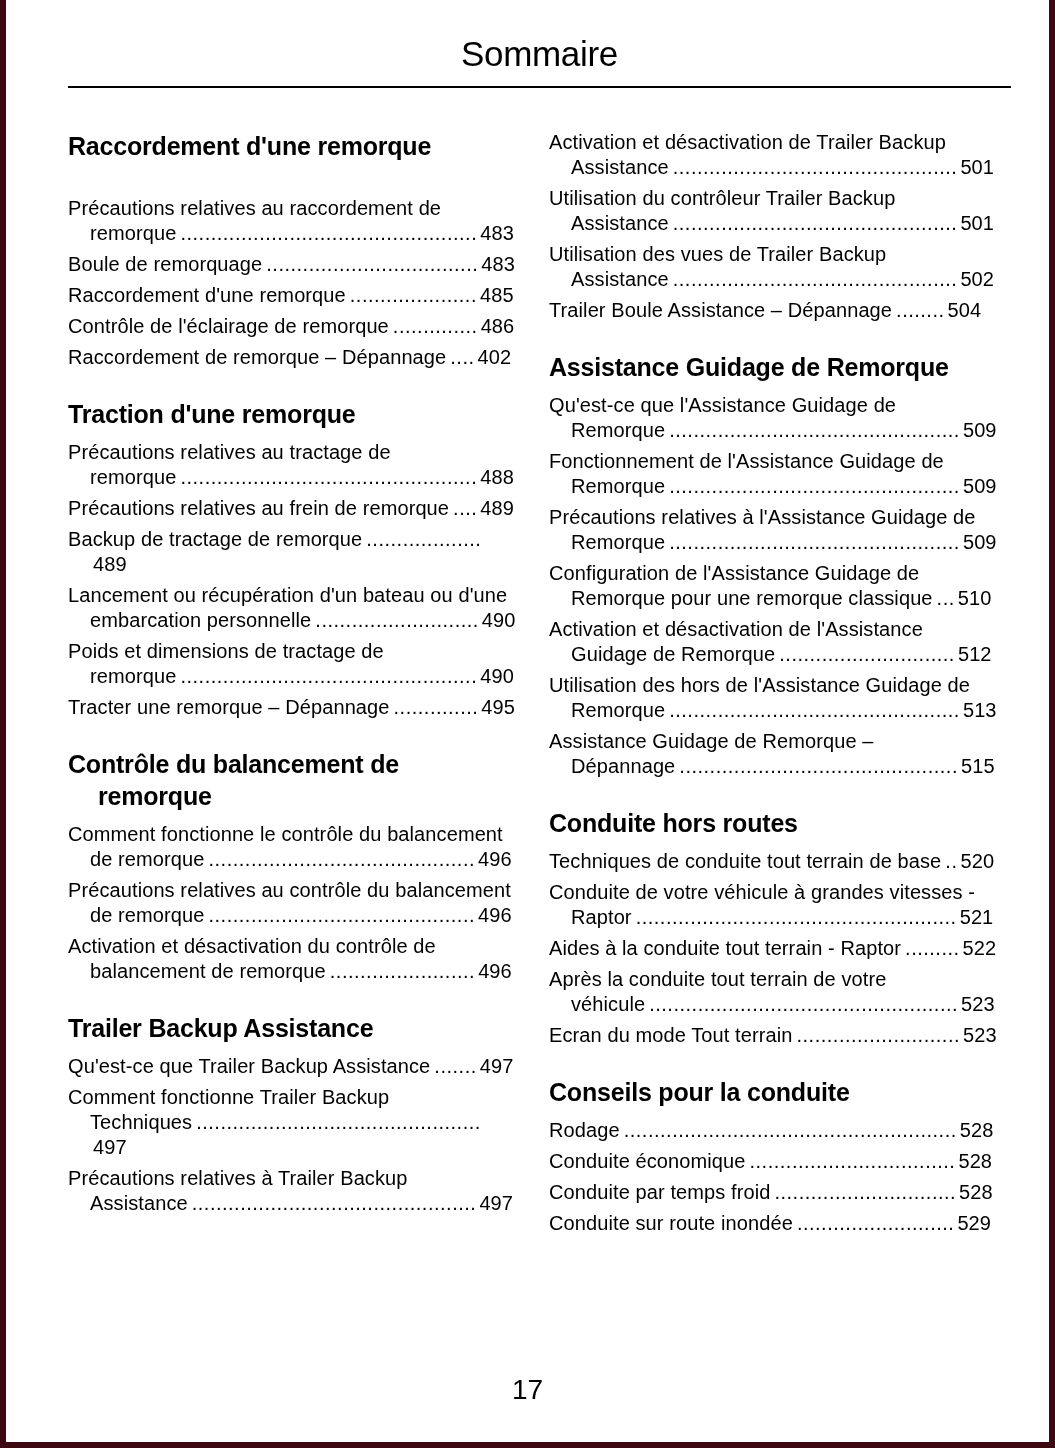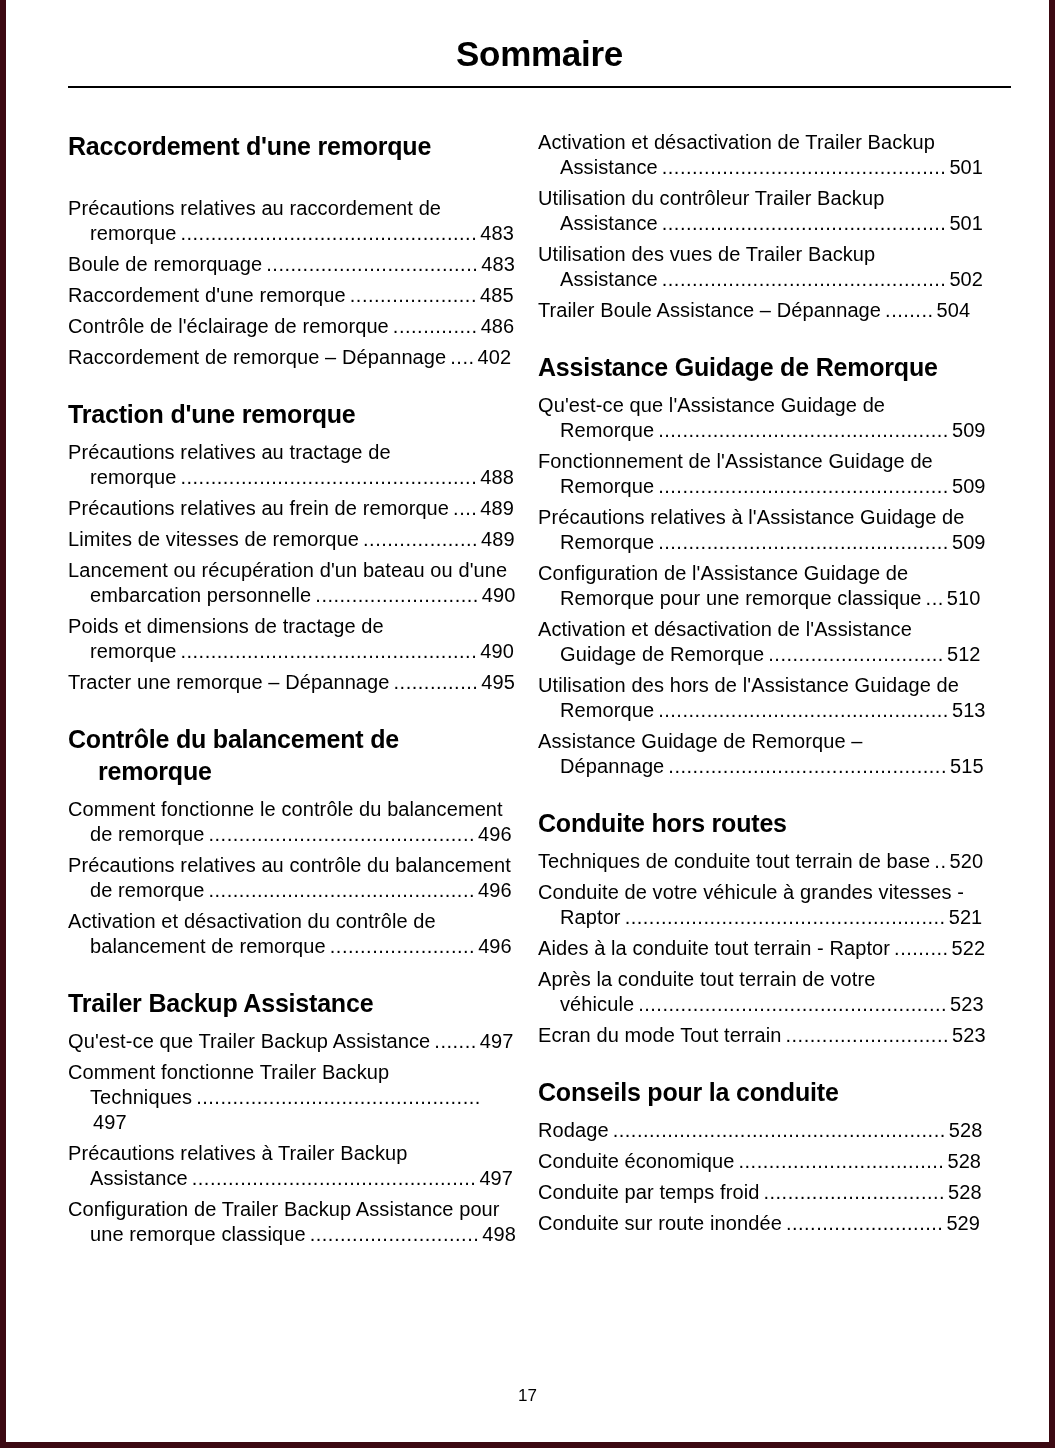--- a/index.html
+++ b/index.html
@@ -20,33 +20,33 @@
     border-bottom: 6px solid var(--frame-color);
     position: relative;
     overflow: hidden;
   }
   .page {
     padding: 34px 38px 0 62px;
     height: 100%;
   }
   .doc-title {
     font-size: 35px;
-    font-weight: 700;
+    font-weight: 400;
     letter-spacing: -0.3px;
     text-align: center;
     margin: 0 0 12px 0;
   }
   .title-rule {
     border: 0;
     border-top: 2px solid #000;
     margin: 0 0 42px 0;
   }
   .columns {
     display: flex;
-    gap: 22px;
+    gap: 33px;
   }
   .col {
     width: 448px;
     flex: 0 0 448px;
   }
   .sec-heading {
     font-size: 25px;
     line-height: 32px;
     font-weight: 700;
     letter-spacing: -0.2px;
@@ -69,21 +69,21 @@
     padding-left: 4px;
     letter-spacing: 0.5px;
   }
   .num { padding-left: 3px; white-space: nowrap; text-align: right; }
   .page-footer {
     position: absolute;
     left: 0;
     right: 0;
     bottom: 36px;
     text-align: center;
-    font-size: 17px;
+    font-size: 28px;
   }
 </style>
 </head>
 <body>
 
 <div class="page">
   <h1 class="doc-title">Sommaire</h1>
   <hr class="title-rule">
   <main class="columns">
     <div class="col" data-col-index="0">
@@ -92,37 +92,36 @@
           <p class="entry"><span class="txt">Précautions relatives au raccordement de remorque</span><span class="dots">.................................................</span><span class="num">483</span></p>
           <p class="entry"><span class="txt">Boule de remorquage</span><span class="dots">...................................</span><span class="num">483</span></p>
           <p class="entry"><span class="txt">Raccordement d'une remorque</span><span class="dots">.....................</span><span class="num">485</span></p>
           <p class="entry"><span class="txt">Contrôle de l'éclairage de remorque</span><span class="dots">..............</span><span class="num">486</span></p>
           <p class="entry"><span class="txt">Raccordement de remorque – Dépannage</span><span class="dots">....</span><span class="num">402</span></p>
         </section>
         <section class="block">
           <h2 class="sec-heading">Traction d'une remorque</h2>
           <p class="entry"><span class="txt">Précautions relatives au tractage de remorque</span><span class="dots">.................................................</span><span class="num">488</span></p>
           <p class="entry"><span class="txt">Précautions relatives au frein de remorque</span><span class="dots">....</span><span class="num">489</span></p>
-          <p class="entry"><span class="txt">Limites de vitesses de remorque</span><span class="dots">...................</span><span class="num">489</span></p>
+          <p class="entry"><span class="txt">Backup de tractage de remorque</span><span class="dots">...................</span><span class="num">489</span></p>
           <p class="entry"><span class="txt">Lancement ou récupération d'un bateau ou d'une embarcation personnelle</span><span class="dots">...........................</span><span class="num">490</span></p>
           <p class="entry"><span class="txt">Poids et dimensions de tractage de remorque</span><span class="dots">.................................................</span><span class="num">490</span></p>
           <p class="entry"><span class="txt">Tracter une remorque – Dépannage</span><span class="dots">..............</span><span class="num">495</span></p>
         </section>
         <section class="block">
           <h2 class="sec-heading">Contrôle du balancement de remorque</h2>
           <p class="entry"><span class="txt">Comment fonctionne le contrôle du balancement de remorque</span><span class="dots">............................................</span><span class="num">496</span></p>
           <p class="entry"><span class="txt">Précautions relatives au contrôle du balancement de remorque</span><span class="dots">............................................</span><span class="num">496</span></p>
           <p class="entry"><span class="txt">Activation et désactivation du contrôle de balancement de remorque</span><span class="dots">........................</span><span class="num">496</span></p>
         </section>
         <section class="block">
           <h2 class="sec-heading">Trailer Backup Assistance</h2>
           <p class="entry"><span class="txt">Qu'est-ce que Trailer Backup Assistance</span><span class="dots">.......</span><span class="num">497</span></p>
           <p class="entry"><span class="txt">Comment fonctionne Trailer Backup Techniques</span><span class="dots">...............................................</span><span class="num">497</span></p>
           <p class="entry"><span class="txt">Précautions relatives à Trailer Backup Assistance</span><span class="dots">...............................................</span><span class="num">497</span></p>
-          <p class="entry"><span class="txt">Configuration de Trailer Backup Assistance pour une remorque classique</span><span class="dots">............................</span><span class="num">498</span></p>
         </section>
       </div>
     <div class="col" data-col-index="1">
         <section class="block">
           <p class="entry"><span class="txt">Activation et désactivation de Trailer Backup Assistance</span><span class="dots">...............................................</span><span class="num">501</span></p>
           <p class="entry"><span class="txt">Utilisation du contrôleur Trailer Backup Assistance</span><span class="dots">...............................................</span><span class="num">501</span></p>
           <p class="entry"><span class="txt">Utilisation des vues de Trailer Backup Assistance</span><span class="dots">...............................................</span><span class="num">502</span></p>
           <p class="entry"><span class="txt">Trailer Boule Assistance – Dépannage</span><span class="dots">........</span><span class="num">504</span></p>
         </section>
         <section class="block">

